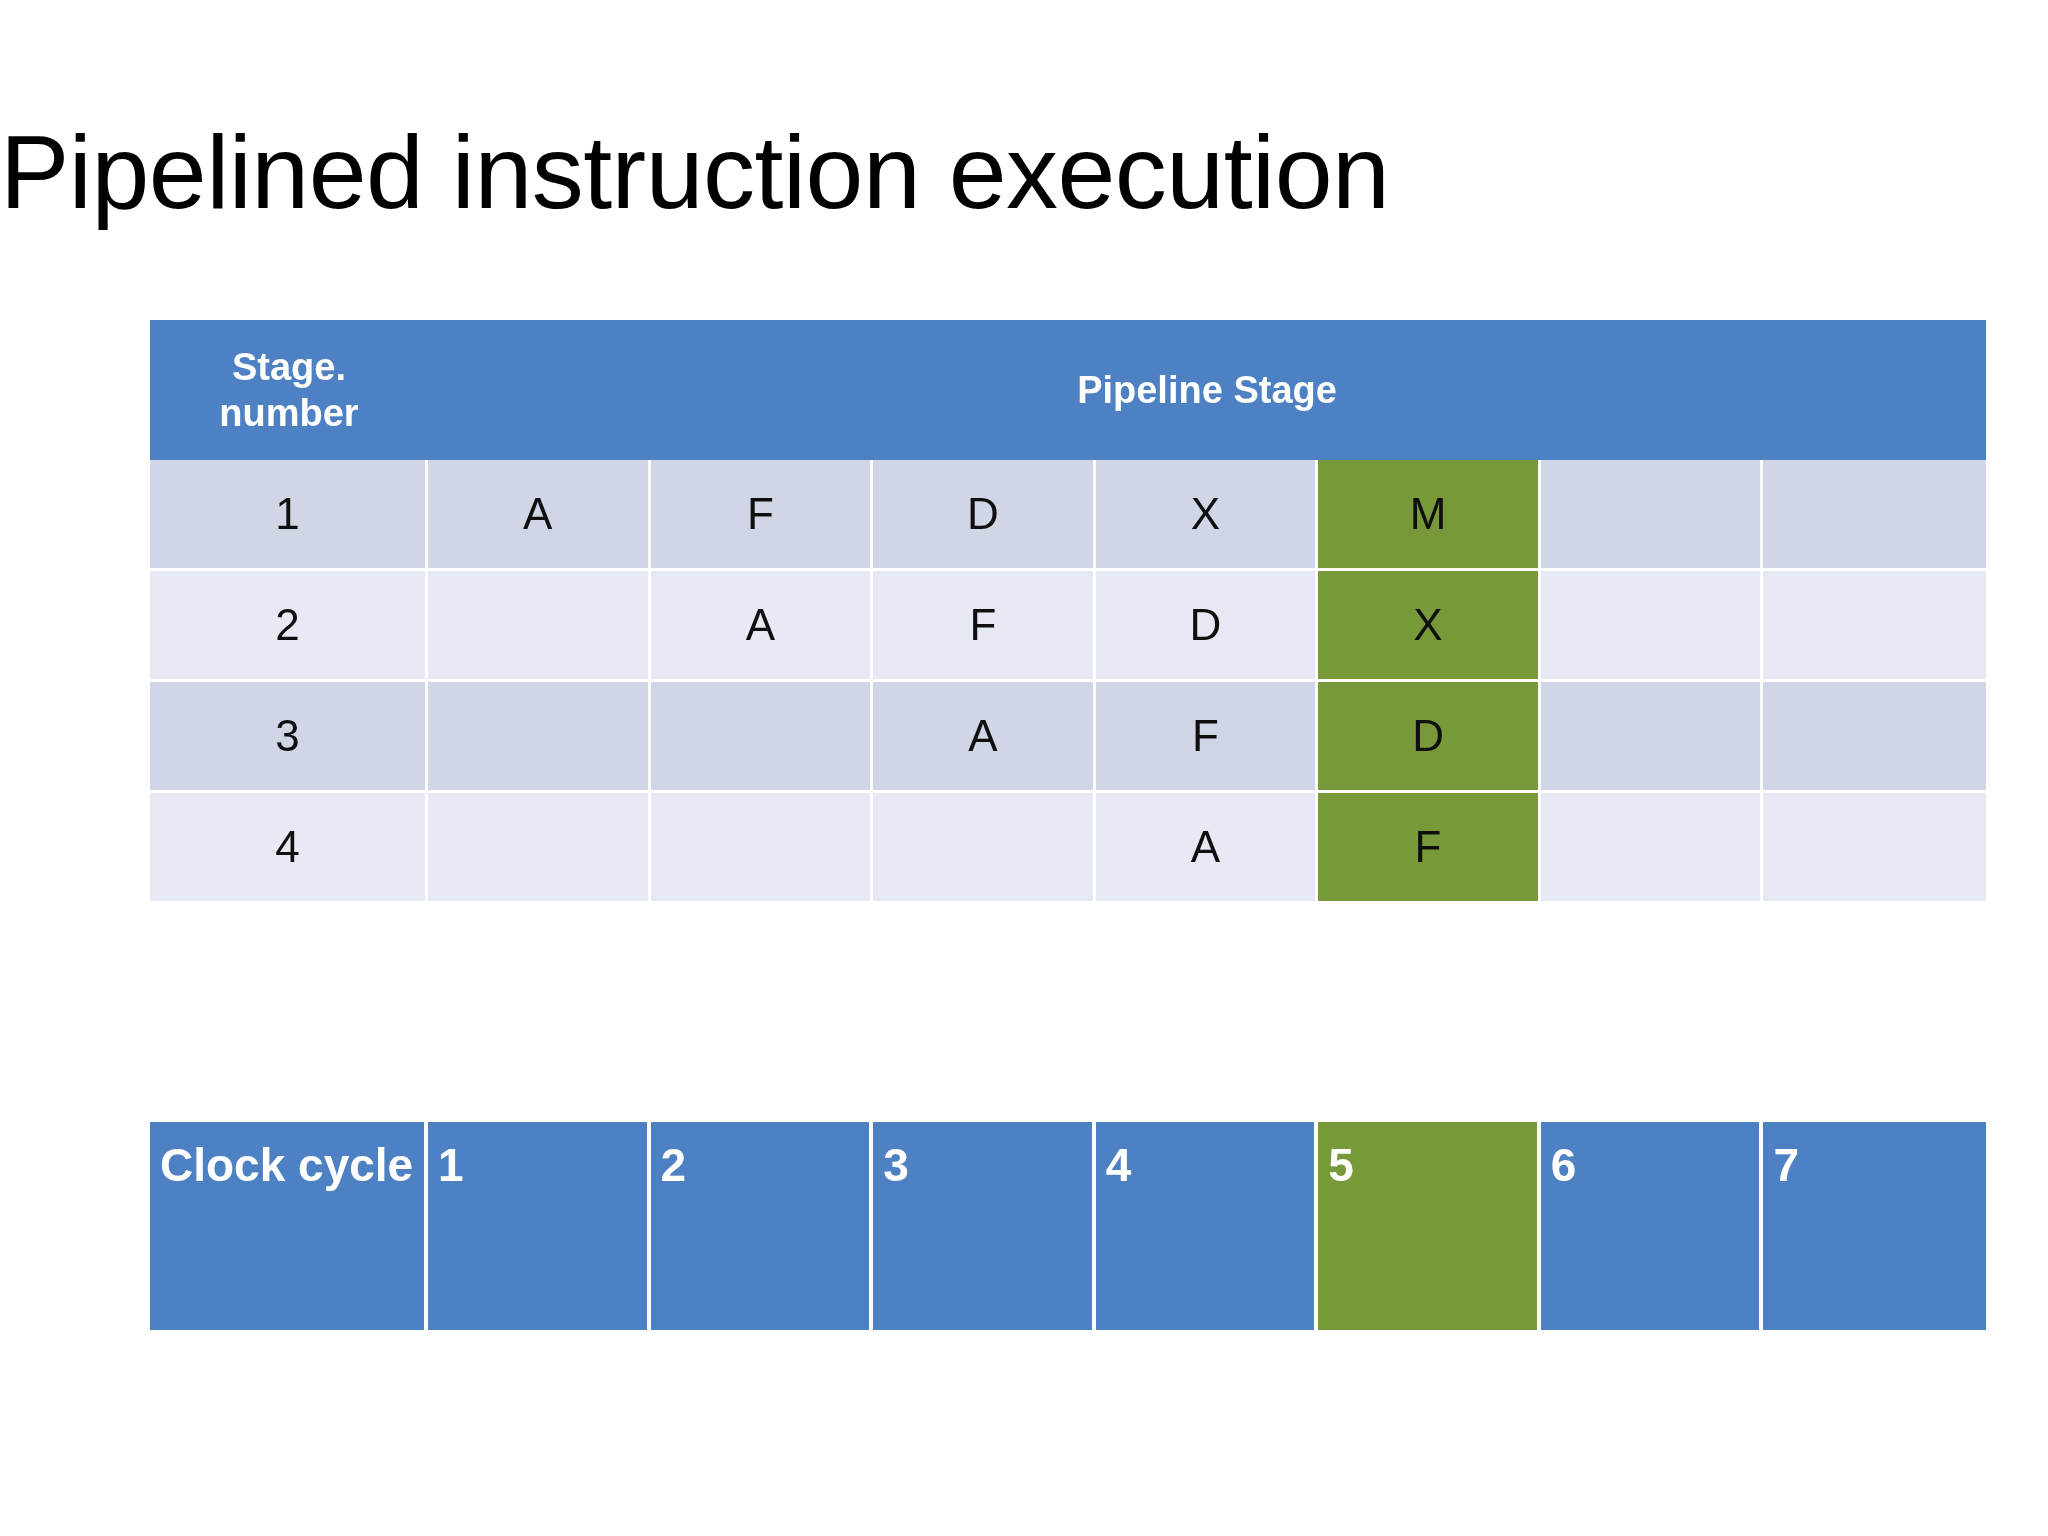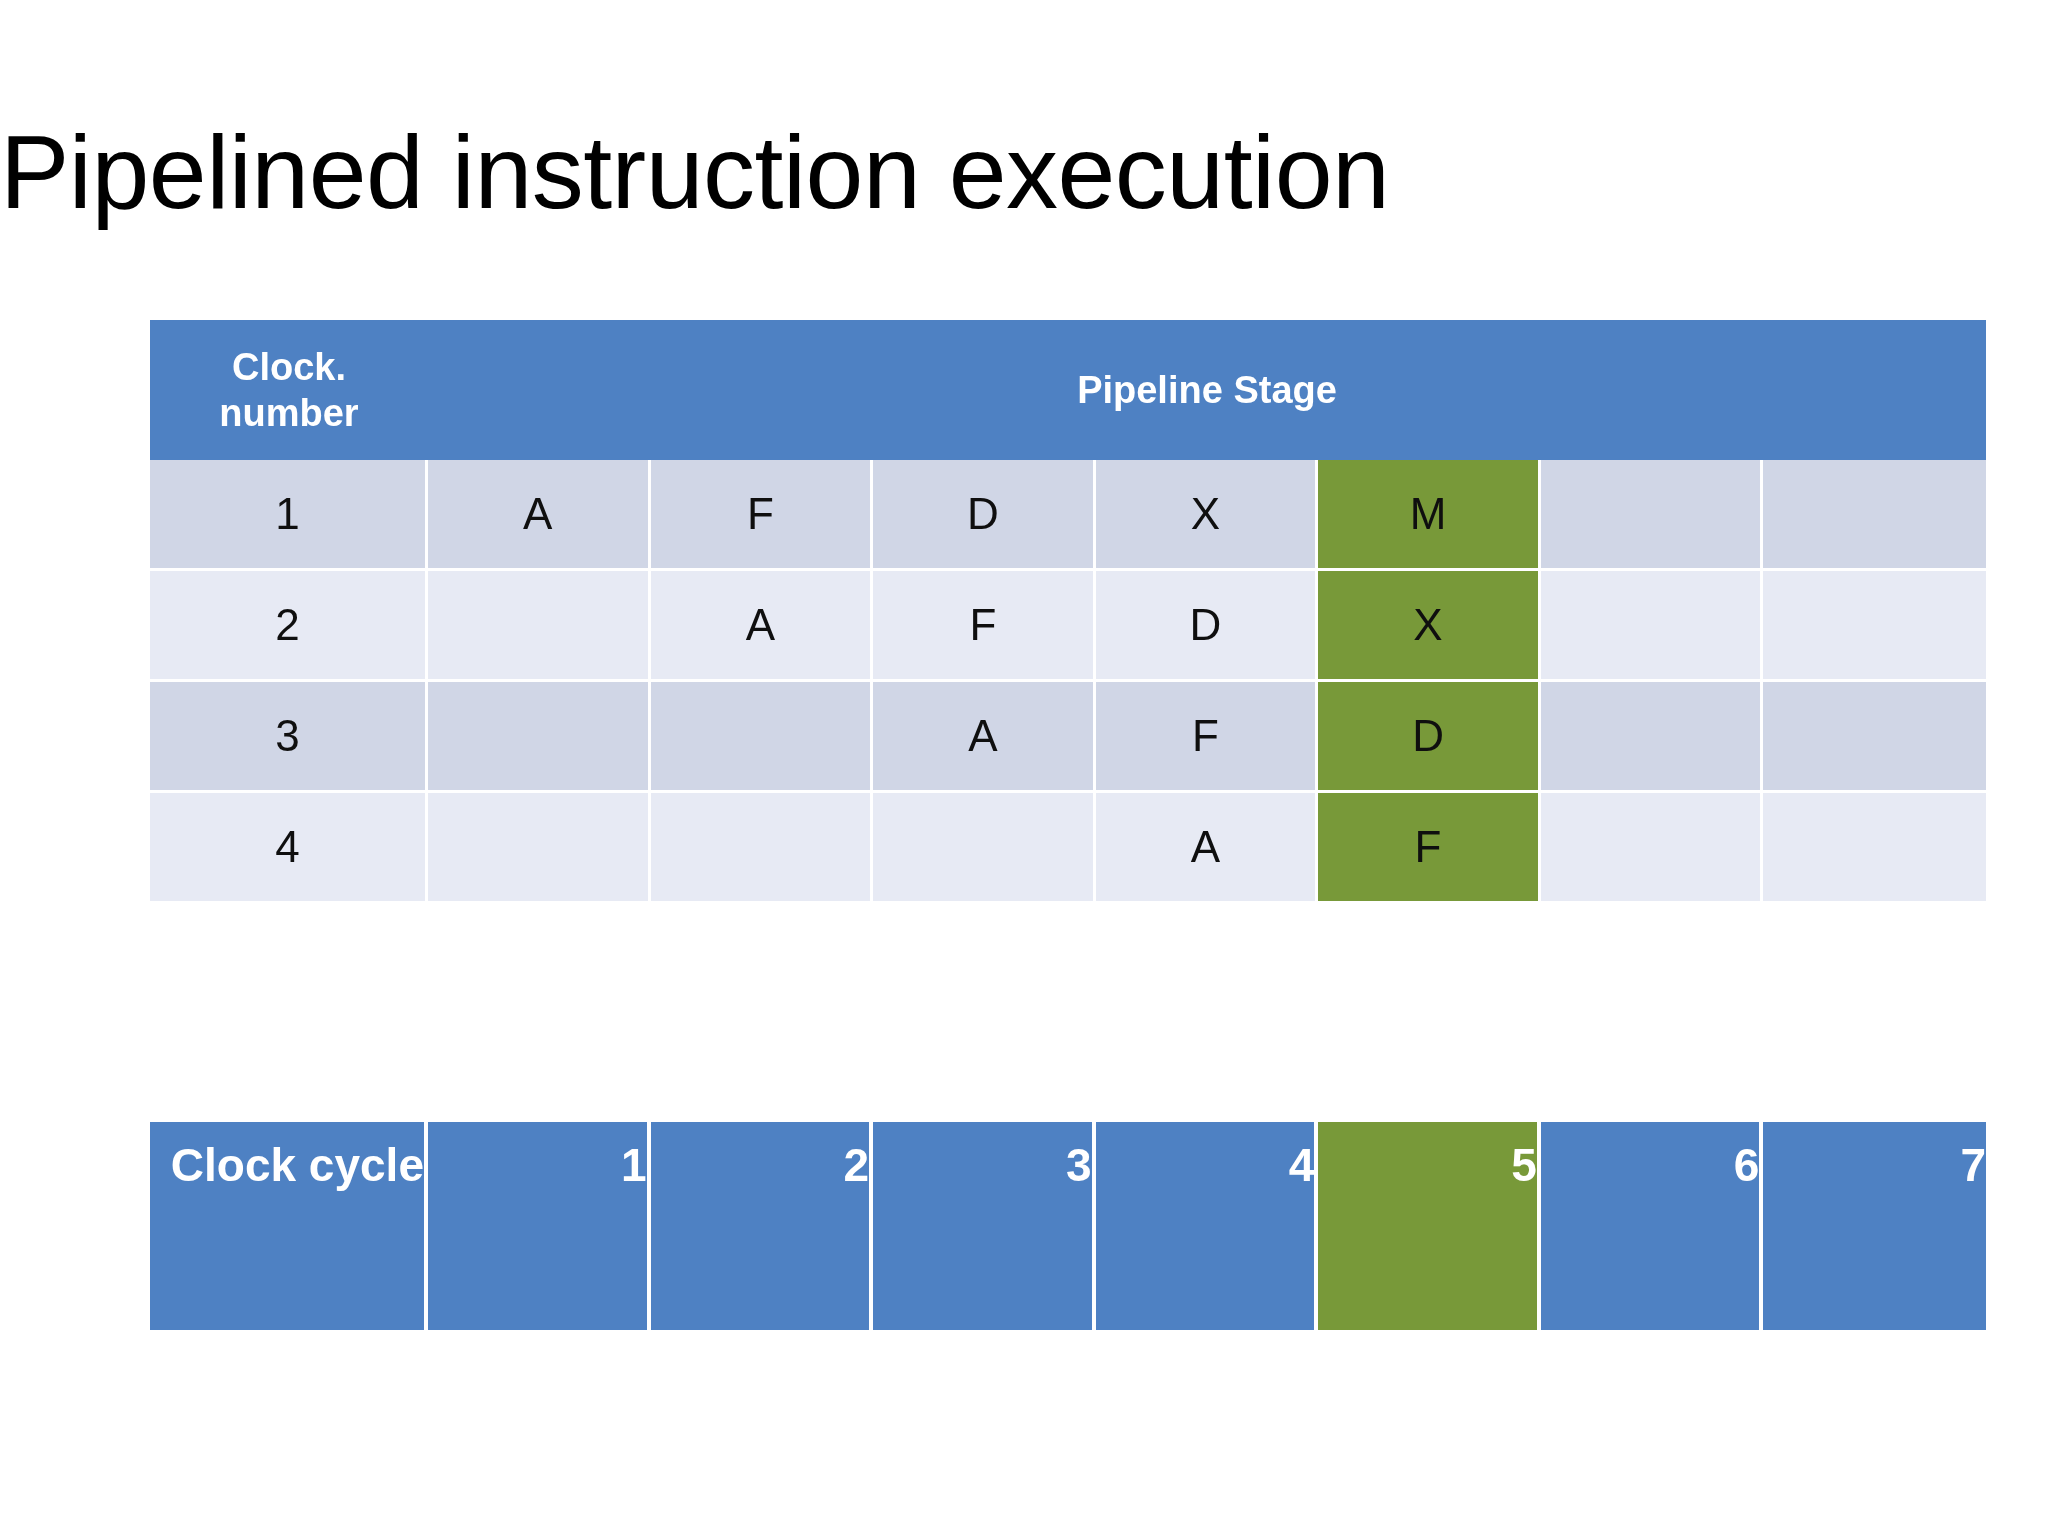--- a/index.html
+++ b/index.html
@@ -89,41 +89,41 @@
     border-collapse: separate;
     border-spacing: 0;
     table-layout: fixed;
   }
   .clock-table td {
     background: #4E81C3;
     color: #ffffff;
     font-weight: bold;
     font-size: 46px;
     vertical-align: top;
-    text-align: right;
+    text-align: left;
     padding: 16px 0 0 10px;
     height: 208px;
     border-right: 4px solid #ffffff;
     box-sizing: border-box;
     white-space: nowrap;
   }
   .clock-table td.last { border-right: 0; }
   .clock-table td.hl { background: #789939; }
   .clock-label { width: 278px; padding-left: 12px; }
 </style>
 </head>
 <body>
 
 <div class="slide-title">Pipelined instruction execution</div>
 
 <table class="pipeline-table">
   <thead>
     <tr>
       <td class="hdr hdr-instr" rowspan="1">
-        <span>Clock.</span><br>
+        <span>Stage.</span><br>
         <span>number</span>
       </td>
       <td class="hdr last" colspan="7">Pipeline Stage</td>
     </tr>
   </thead>
   <tbody>
 
     <tr class="rowA">
       <td>1</td>
       <td class="hl-none">A</td>

